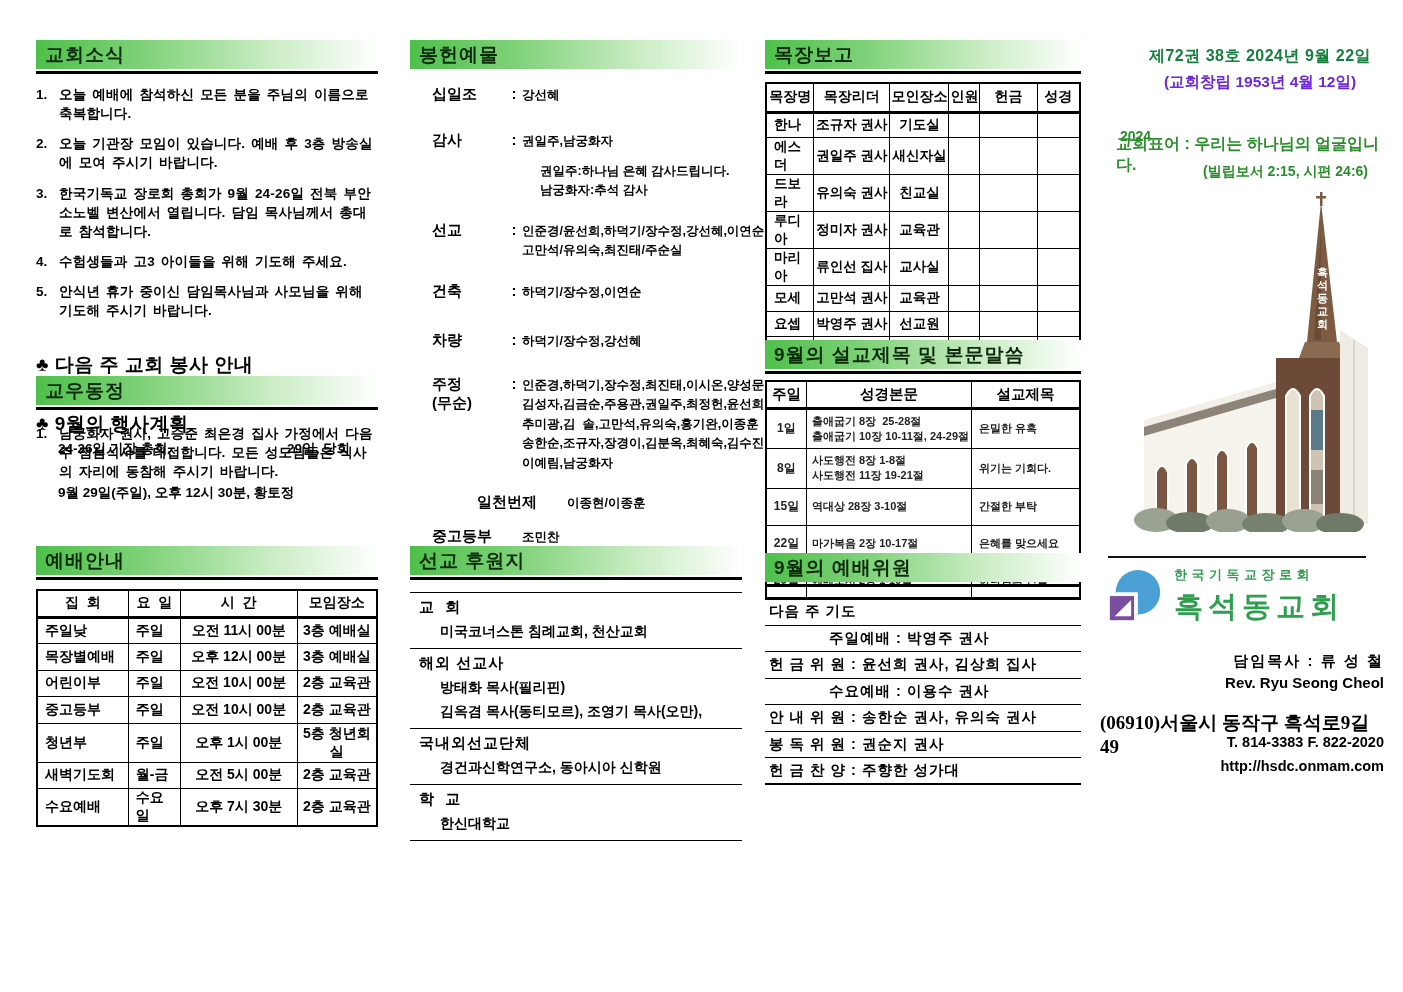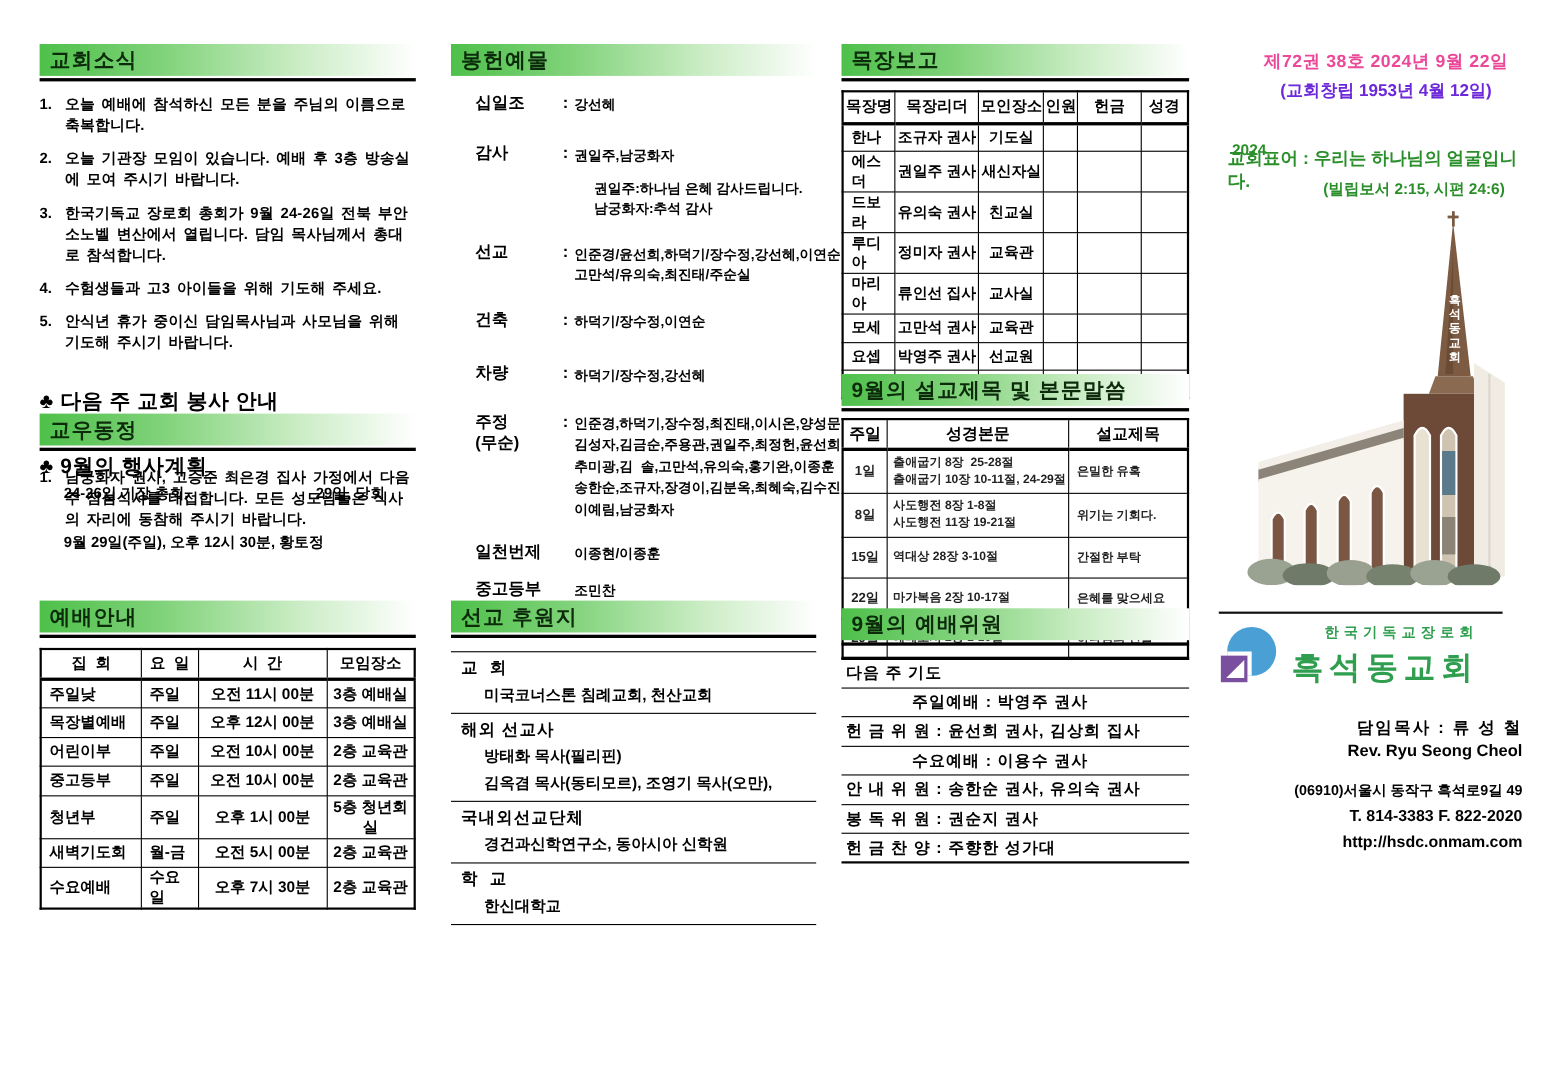--- a/index.html
+++ b/index.html
@@ -66,34 +66,34 @@
   .mis-member{font-size:14px;font-weight:bold;padding-left:30px;margin-top:6px;white-space:pre;}
 
   
   #committee-list{border-top:2.5px solid #000;margin-top:10px;}
   .cm-row{height:26.5px;display:flex;align-items:center;border-bottom:1.5px solid #000;
           font-size:14.5px;font-weight:bold;letter-spacing:1px;white-space:pre;padding-left:4px;box-sizing:border-box;}
   .cm-indent{padding-left:64px;}
 
   
   .mh{position:absolute;font-weight:bold;}
-  .mh-issue{top:6px;left:28px;right:0;text-align:center;font-size:16px;color:#ec4899;letter-spacing:0.5px;}
+  .mh-issue{top:6px;left:28px;right:0;text-align:center;font-size:16px;color:#15803d;letter-spacing:0.5px;}
   .mh-founded{top:32px;left:28px;right:0;text-align:center;font-size:15.5px;color:#6d28d9;}
   .mh-year{top:88px;left:20px;font-size:14px;color:#2a8f2a;}
   .mh-slogan{top:94px;left:16px;font-size:16px;color:#2a8f2a;}
   .mh-ref{top:123px;left:0;right:24px;text-align:right;font-size:14px;color:#2a8f2a;}
   #church-art{position:absolute;top:150px;left:28px;filter:blur(0.4px);}
   .mh-div{position:absolute;top:516px;left:8px;width:258px;height:2px;background:#111;}
   #logo-row{position:absolute;top:526px;left:6px;display:flex;align-items:center;}
   .brand-text{margin-left:10px;}
-  .brand-denom{font-size:13px;font-weight:bold;color:#2f9e4f;letter-spacing:4.5px;text-align:right;}
+  .brand-denom{font-size:13px;font-weight:bold;color:#2f9e4f;letter-spacing:4.5px;}
   .brand-name{font-size:29px;font-weight:bold;color:#2f9e4f;letter-spacing:5px;margin-top:3px;}
   .mh-pastor-ko{top:612px;right:8px;text-align:right;font-size:15px;letter-spacing:2px;}
   .mh-pastor-en{top:634px;right:8px;font-size:15px;}
-  .mh-addr1{top:670px;right:8px;text-align:center;font-size:13px;}
+  .mh-addr1{top:670px;right:8px;text-align:left;font-size:19px;font-family:Liberation Serif, serif;}
   .mh-addr2{top:694px;right:8px;text-align:right;font-size:14.5px;}
   .mh-addr3{top:718px;right:8px;text-align:right;font-size:14.5px;}
 </style>
 </head>
 <body>
 
 <div id="page">
 
   <div class="col" id="col1">
     <div class="sec" style="top:0">
@@ -276,21 +276,21 @@
             </div>
             <div class="off-colon">:</div>
             <div class="off-value">
               <div>인준경,하덕기,장수정,최진태,이시온,양성문</div>
               <div>김성자,김금순,주용관,권일주,최정헌,윤선희</div>
               <div>추미광,김  솔,고만석,유의숙,홍기완,이종훈</div>
               <div>송한순,조규자,장경이,김분옥,최혜숙,김수진</div>
               <div>이예림,남궁화자</div>
             </div>
           </div>
-          <div class="off-row" style="margin-top: 20px;">
+          <div class="off-row" style="margin-top: 20px; margin-left: 45px;">
             <div class="off-label-box">
               <div class="off-label">일천번제</div>
             </div>
             <div class="off-colon"></div>
             <div class="off-value">
               <div>이종현/이종훈</div>
             </div>
           </div>
           <div class="off-row" style="margin-top: 14px;">
             <div class="off-label-box">

